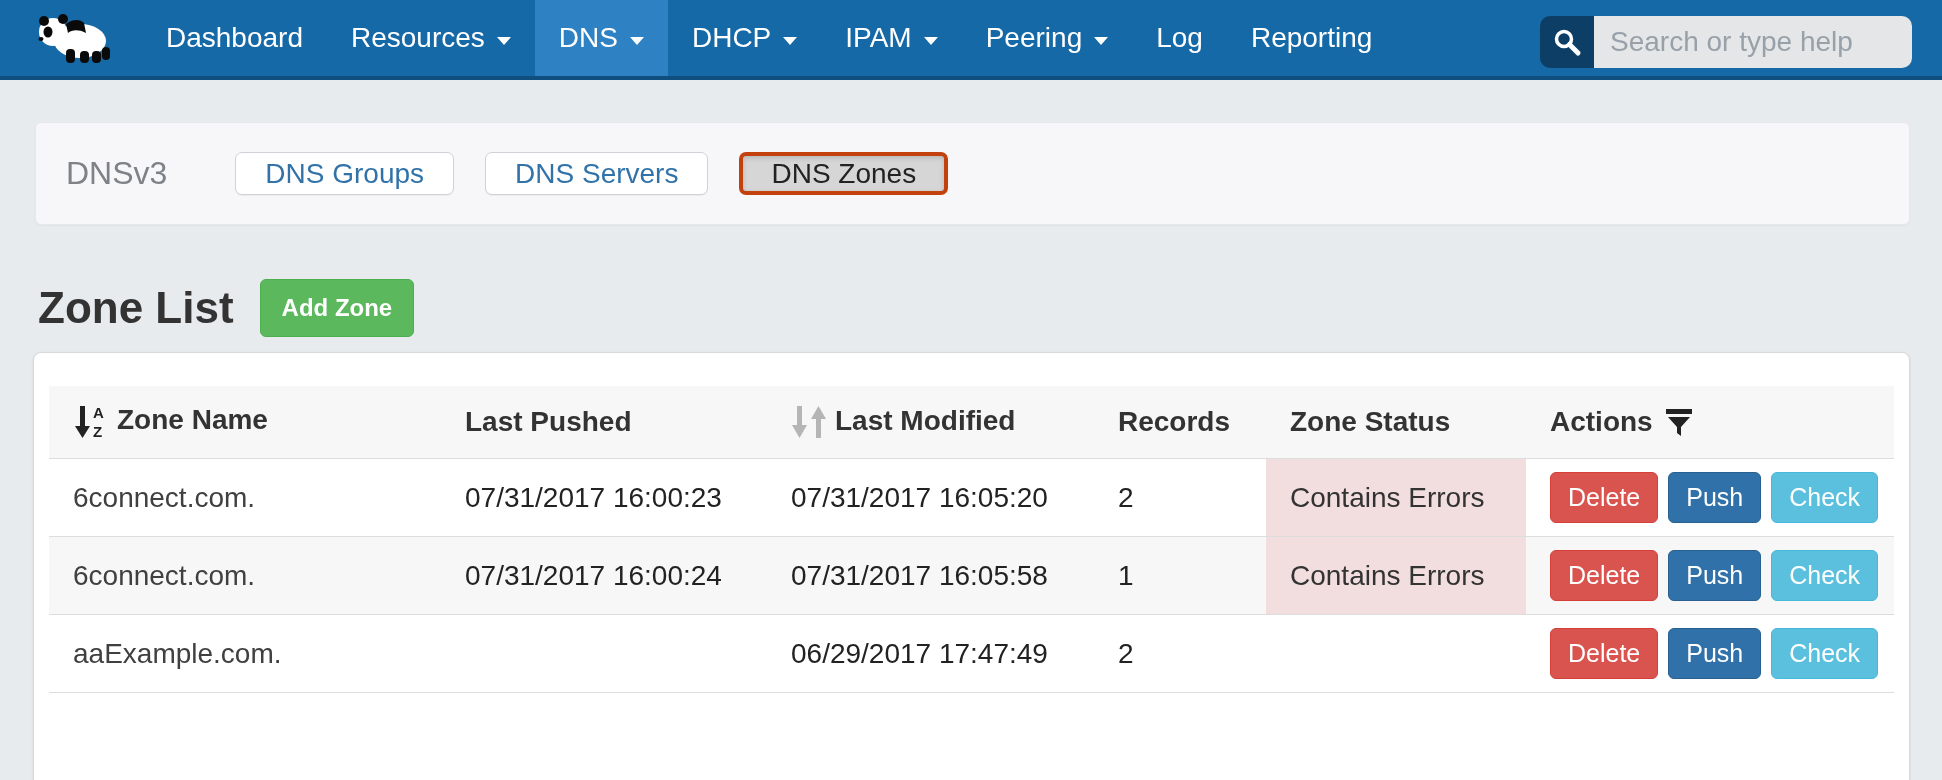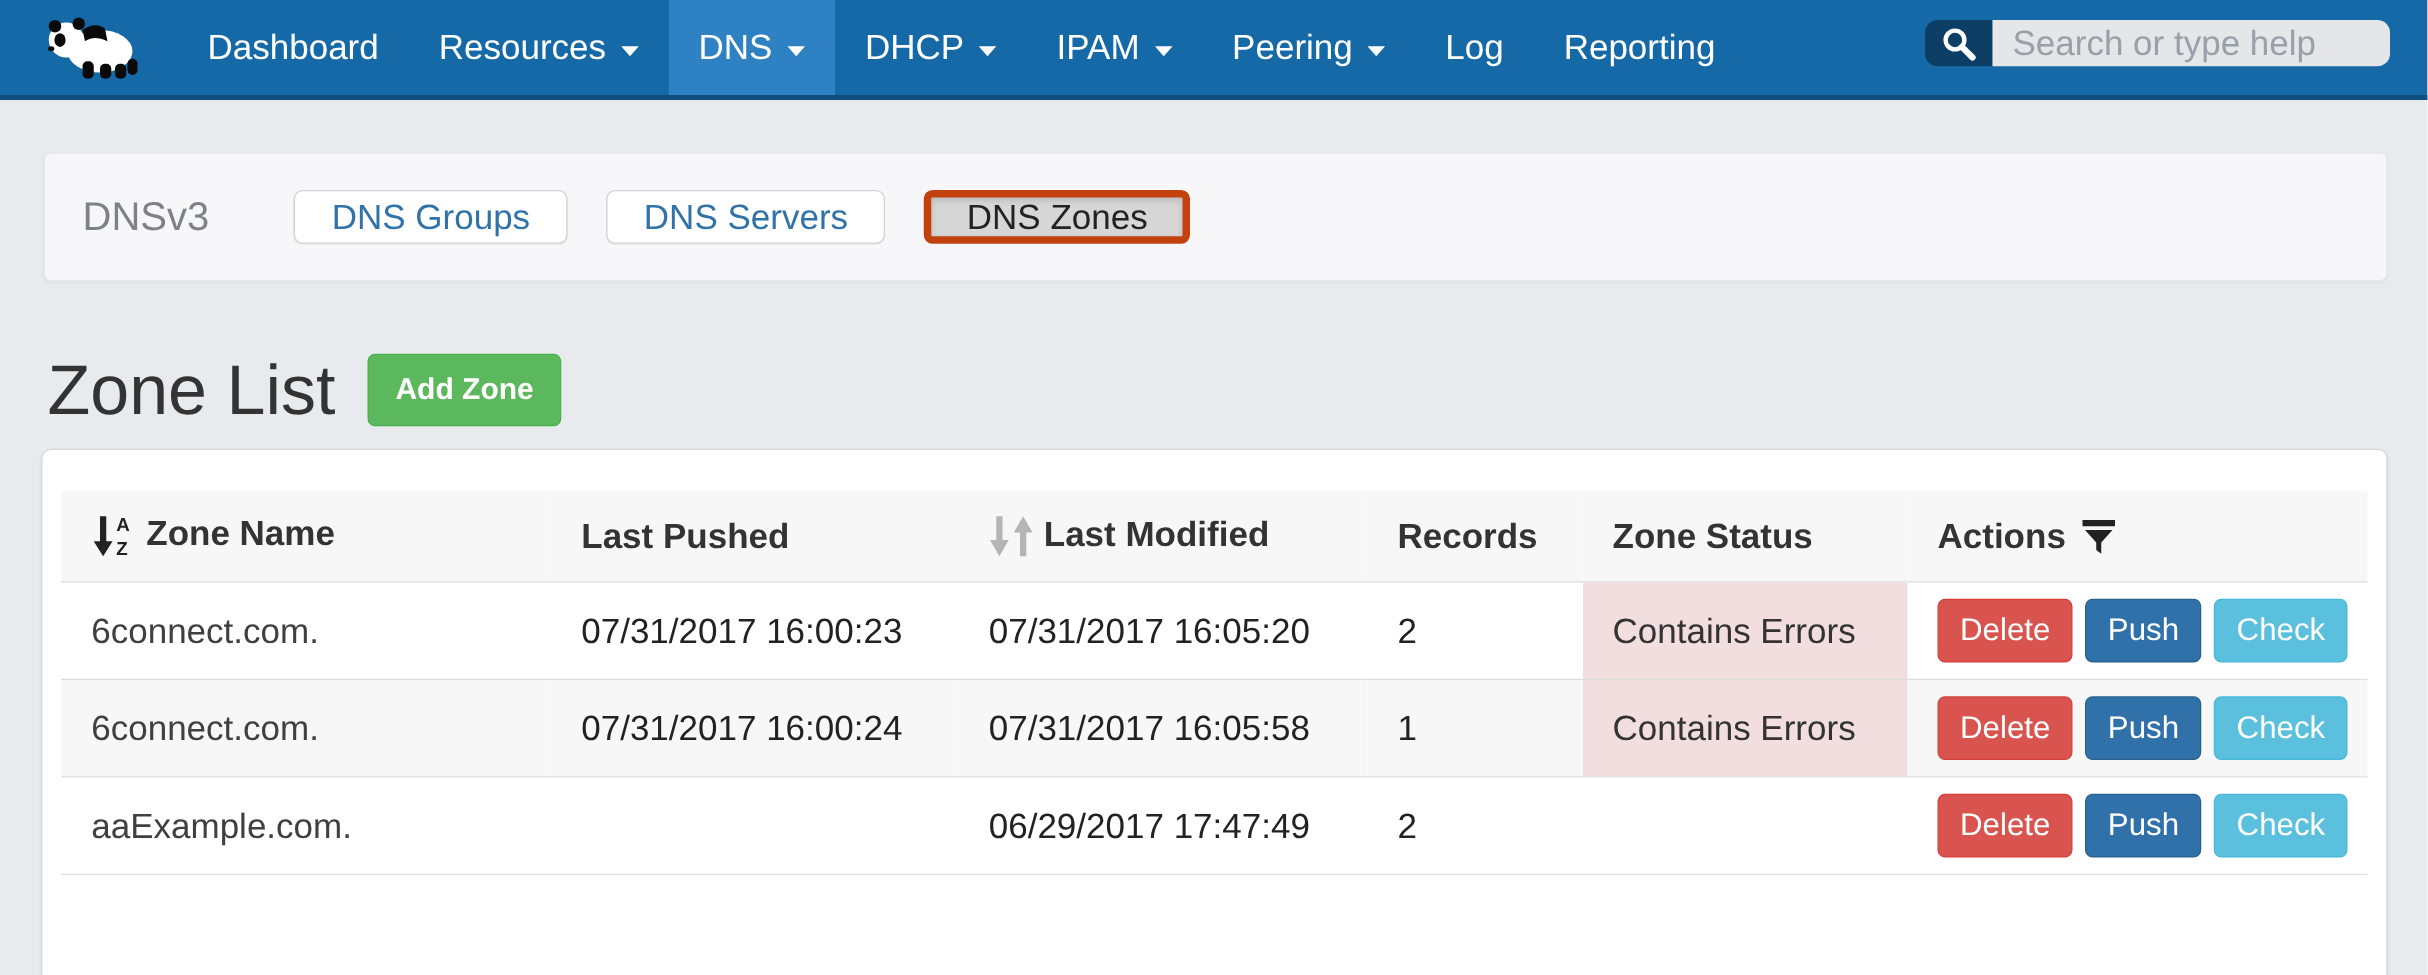--- a/index.html
+++ b/index.html
@@ -19,21 +19,21 @@
   .nav-menu { display:flex; list-style:none; margin-left:22px; }
   .nav-item {
     color:#fff; font-size:28px; padding:0 24px;
     display:flex; align-items:center; cursor:pointer; white-space:nowrap;
   }
   .nav-item.active { background:#2e81c2; }
   .caret {
     width:0; height:0; border-left:7px solid transparent; border-right:7px solid transparent;
     border-top:8px solid #fff; margin-left:12px; margin-top:5px;
   }
-  .search { position:absolute; right:30px; top:16px; display:flex; height:37px; }
+  .search { position:absolute; right:30px; top:16px; display:flex; height:52px; }
   .search-btn {
     width:54px; background:#0d3e66; border:none; border-radius:10px 0 0 10px;
     display:flex; align-items:center; justify-content:center; cursor:pointer;
   }
   .search-input {
     width:318px; border:none; background:#e4e6e7; border-radius:0 10px 10px 0;
     font-size:28px; padding:0 16px; color:#444; outline:none;
     font-family:inherit;
   }
   .search-input::placeholder { color:#98a1a9; }
@@ -44,27 +44,27 @@
     border:1px solid #e6e8eb; border-radius:6px; box-shadow:0 1px 2px rgba(0,0,0,.04);
     display:flex; align-items:center; padding:0 30px;
   }
   .subnav-title { font-size:32px; color:#7e8287; margin-right:68px; }
   .pill {
     height:43px; padding:0 29px; margin-right:31px; background:#fff;
     border:1px solid #cfd2d6; border-radius:7px; font-size:28px; color:#3173a9;
     cursor:pointer; box-shadow:0 1px 1px rgba(0,0,0,.05); font-family:inherit;
   }
   .pill.active {
-    background:#d6d6d6; border:6px solid #c2410c; color:#222;
+    background:#d6d6d6; border:4px solid #c2410c; color:#222;
     box-shadow:inset 0 2px 5px rgba(0,0,0,.15); padding:0 28px;
   }
 
   
   .page-head { margin:54px 0 0 38px; display:flex; align-items:center; gap:26px; }
-  .page-title { font-size:56px; font-weight:normal; color:#333; }
+  .page-title { font-size:44px; font-weight:bold; color:#333; }
   .btn-add {
     background:#5cb85c; border:1px solid #4cae4c; color:#fff; font-size:24px;
     font-weight:bold; padding:14px 21px; border-radius:6px; cursor:pointer; font-family:inherit;
   }
 
   
   .panel {
     margin:15px 32px 0 33px; background:#fff; border:1px solid #d7dadd;
     border-radius:8px; box-shadow:0 1px 3px rgba(0,0,0,.08);
     padding:33px 15px 40px; height:560px;

